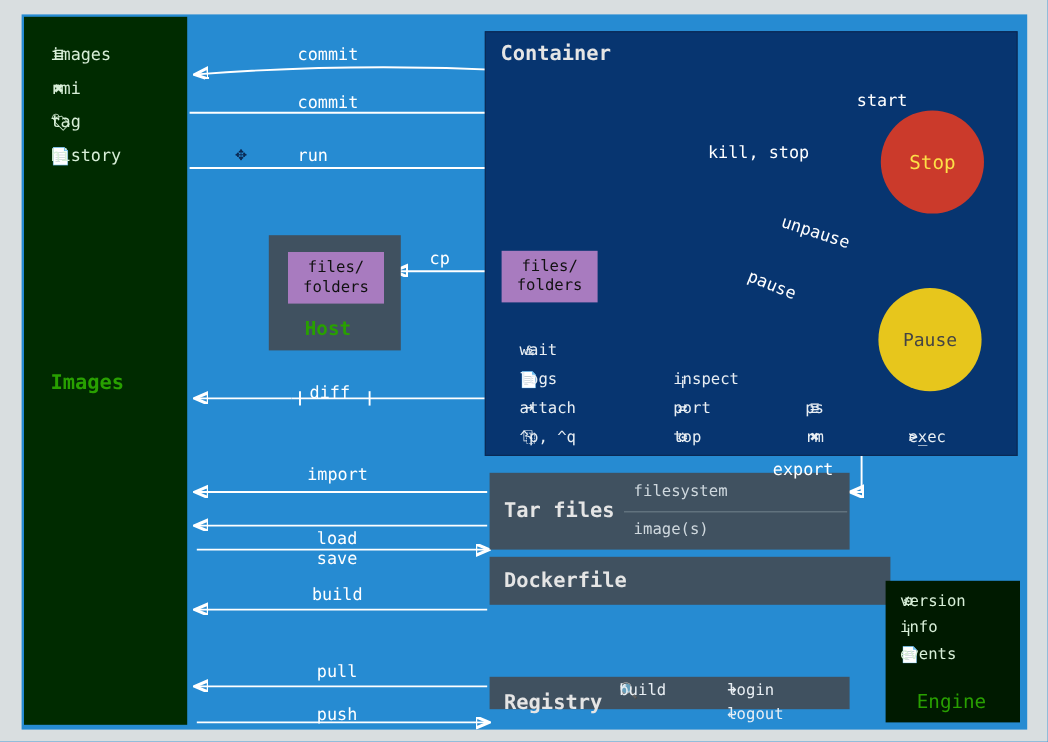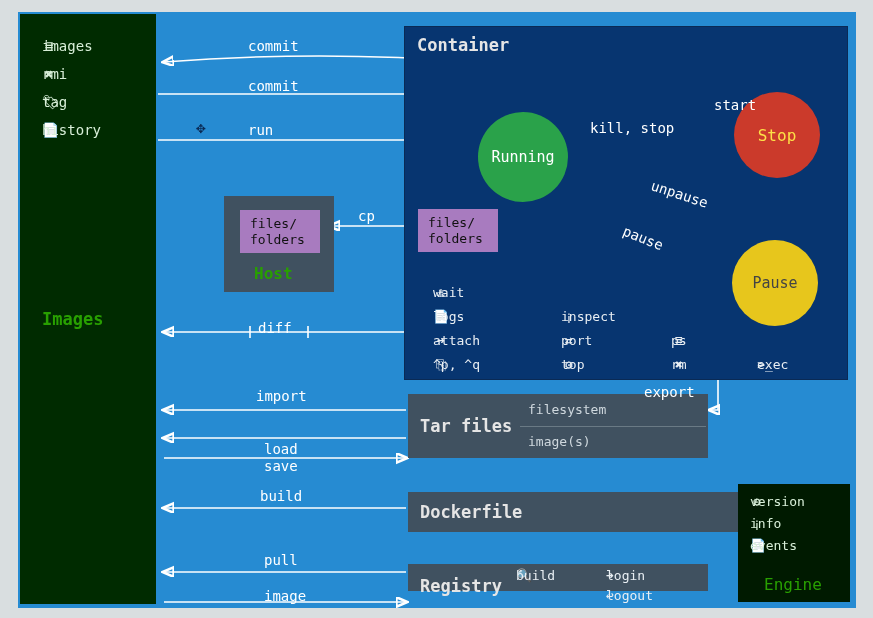--- a/index.html
+++ b/index.html
@@ -14,36 +14,36 @@
 .img-icon{display:inline-block;width:14px;margin-right:8px;text-align:center}
 
 
 .container{left:386px;top:14px;width:442px;height:352px;background:#073570;border:1px solid #0a2a55}
 .panel-title{color:#e5e5e5;font-weight:700;font-size:17px}
 
 .state-run{left:460px;top:100px;width:90px;height:90px;border-radius:50%;background:#2aa24a;color:#fff;font-size:15px;display:flex;align-items:center;justify-content:center}
 .state-stop{left:716px;top:80px;width:86px;height:86px;border-radius:50%;background:#cb3a2b;color:#fde047;font-size:16px;display:flex;align-items:center;justify-content:center}
 .state-pause{left:714px;top:228px;width:86px;height:86px;border-radius:50%;background:#e7c61c;color:#444;font-size:15px;display:flex;align-items:center;justify-content:center}
 
-.ff{background:#a87bbf;color:#111;font-size:13px;padding:6px 10px;line-height:1.2}
+.ff{background:#a87bbf;color:#111;font-size:13px;padding:6px 10px;text-align:center;line-height:1.2}
 .ff1{left:400px;top:197px;width:60px}
 .host-box{left:206px;top:184px;width:110px;height:96px;background:#405160}
 .host-box .ff0{left:16px;top:14px;width:60px}
 .host-box .hlabel{left:30px;top:68px;color:#28a000;font-weight:700;font-size:16px}
 
 
 .cc{color:#e8eef3;font-size:13px;white-space:nowrap}
 .cc .ic{display:inline-block;width:16px;text-align:center;margin-right:6px}
 
 
 .block{background:#405160}
 .tar{left:390px;top:382px;width:300px;height:64px}
 .tar .t{left:12px;top:22px}
 .tar .fs{color:#cfd8de;font-size:13px}
-.dfile{left:390px;top:480px;width:334px;height:40px}
+.dfile{left:390px;top:452px;width:334px;height:40px}
 .dfile .t{left:12px;top:10px}
 .reg{left:390px;top:552px;width:300px;height:27px}
 .reg .t{left:12px;top:12px}
 .reg .rc{color:#e8eef3;font-size:13px}
 
 
 .engine{left:720px;top:472px;width:112px;height:118px;background:#001a00}
 .engine .e{color:#d8efd8;font-size:13px}
 .engine .et{left:26px;bottom:8px;color:#28a000;font-weight:400;font-size:16px}
 .engine .ic{display:inline-block;width:14px;text-align:center;margin-right:6px}
@@ -170,23 +170,20 @@
         <span class="ic">✖</span>
         <span>rm</span>
       </div>
 
     <div class="cc" style="left:352px;top:330px">
         <span class="ic">&gt;_</span>
         <span>exec</span>
       </div>
   </div>
 
-  <div class="state-run">
-      <span>Running</span>
-    </div>
   <div class="state-stop">
       <span>Stop</span>
     </div>
   <div class="state-pause">
       <span>Pause</span>
     </div>
 
   <div class="ff ff1">files/<br>folders</div>
 
   <div class="host-box">
@@ -234,27 +231,27 @@
         <span class="ic">📄</span>
         <span>events</span>
       </div>
     <div class="et">Engine</div>
   </div>
 
   <div class="lbl" style="left:230px;top:26px">commit</div>
   <div class="lbl" style="left:230px;top:66px">commit</div>
   <div class="lbl" style="left:230px;top:110px">run</div>
   <div class="lbl" style="left:340px;top:196px">cp</div>
-  <div class="lbl" style="left:696px;top:85px">start</div>
+  <div class="lbl" style="left:696px;top:64px">start</div>
   <div class="lbl" style="left:572px;top:108px">kill, stop</div>
   <div class="lbl" style="left:632px;top:174px;transform:rotate(18deg)">unpause</div>
   <div class="lbl" style="left:604px;top:218px;transform:rotate(22deg)">pause</div>
   <div class="lbl" style="left:240px;top:308px">diff</div>
   <div class="lbl" style="left:238px;top:376px">import</div>
   <div class="lbl" style="left:626px;top:372px">export</div>
   <div class="lbl" style="left:246px;top:429px">load</div>
   <div class="lbl" style="left:246px;top:446px">save</div>
   <div class="lbl" style="left:242px;top:476px">build</div>
   <div class="lbl" style="left:246px;top:540px">pull</div>
-  <div class="lbl" style="left:246px;top:576px">image</div>
+  <div class="lbl" style="left:246px;top:576px">push</div>
 
   <div class="cursor">✥</div>
 </div>
 
 </body></html>

